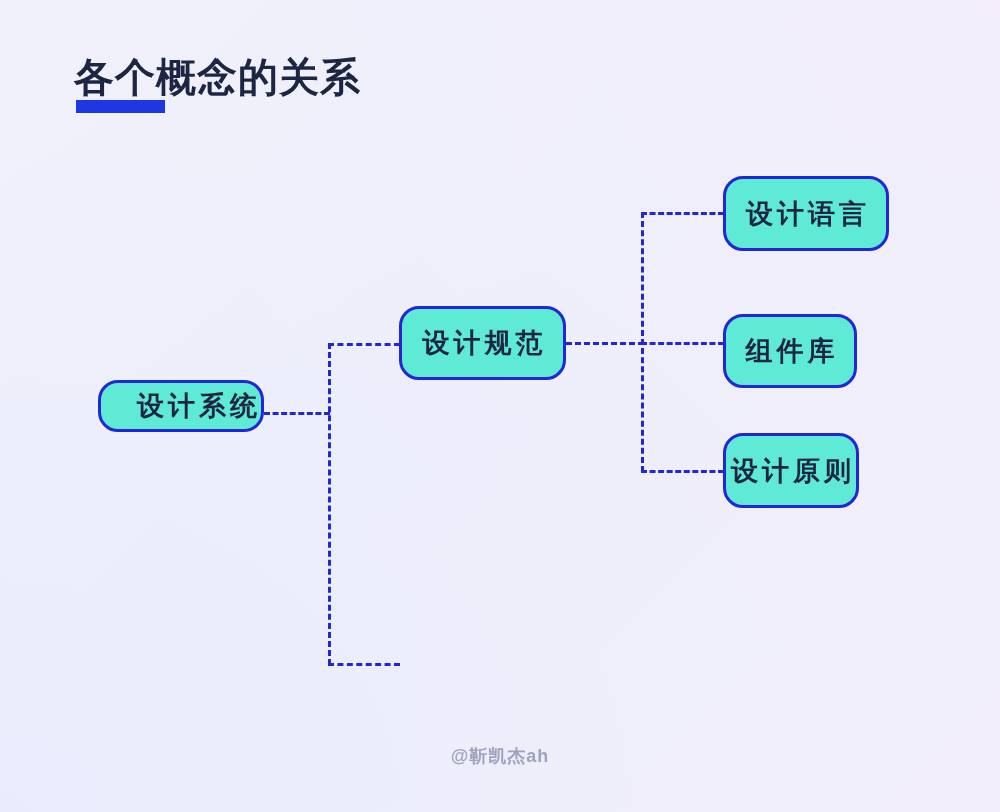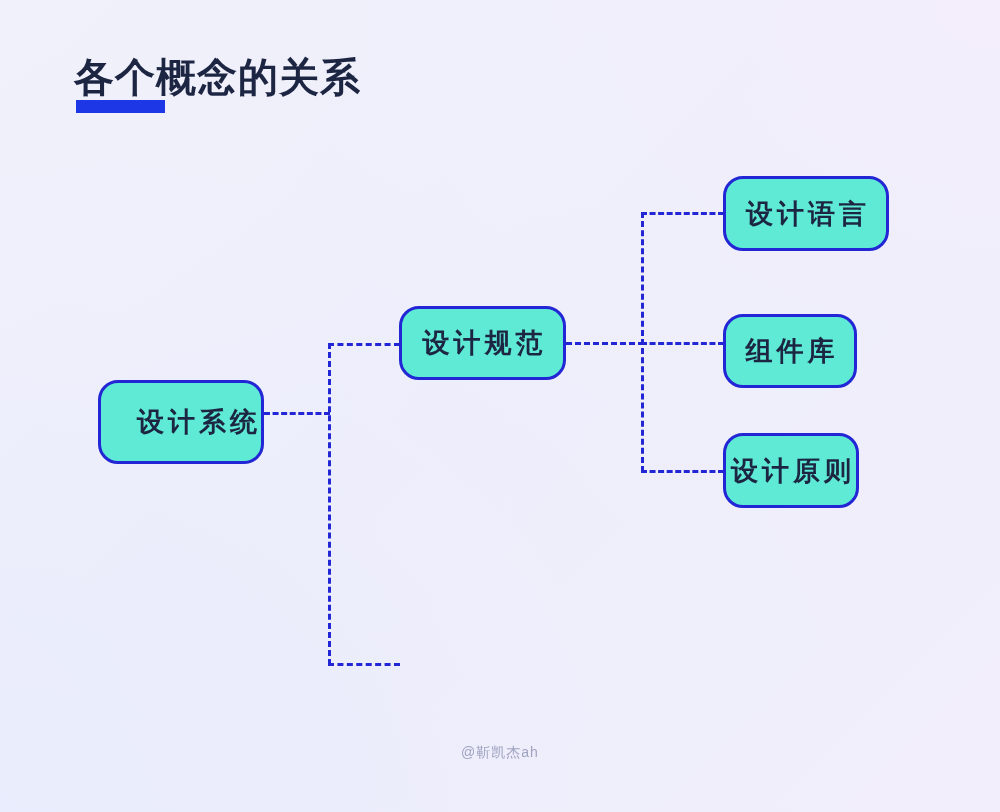--- a/index.html
+++ b/index.html
@@ -60,21 +60,21 @@
     border: 3px solid #2326d4;
     border-radius: 20px;
     color: #1c2541;
     font-size: 27px;
     font-weight: bold;
     letter-spacing: 4px;
     text-indent: 4px;
     white-space: nowrap;
   }
 
-  .node-design-system   { left: 98px;  top: 380px; width: 166px; height: 84px; padding-left: 32px; }
+  .node-design-system   { left: 98px;  top: 380px; width: 166px; height: 52px; padding-left: 32px; }
   .node-design-spec     { left: 399px; top: 306px; width: 167px; height: 74px; }
   .node-design-doc      { left: 399px; top: 626px; width: 228px; height: 74px; }
   .node-design-language { left: 723px; top: 176px; width: 166px; height: 75px; }
   .node-component-lib   { left: 723px; top: 306px; width: 134px; height: 74px; margin-top: 8px; }
   .node-design-principle{ left: 723px; top: 433px; width: 136px; height: 75px; }
 
   
   .conn {
     position: absolute;
   }
@@ -100,22 +100,22 @@
   .c-right-mid   { left: 641px; top: 342px; width: 83px; }
   .c-right-bot   { left: 641px; top: 470px; width: 83px; }
 
   
   .watermark {
     position: absolute;
     left: 0;
     top: 744px;
     width: 1000px;
     text-align: center;
-    font-size: 14px;
-    font-weight: normal;
+    font-size: 18px;
+    font-weight: bold;
     letter-spacing: 1px;
     color: #9fa3c0;
   }
 </style>
 </head>
 <body>
 
 <div class="canvas">
 
   <div class="title-wrap">

